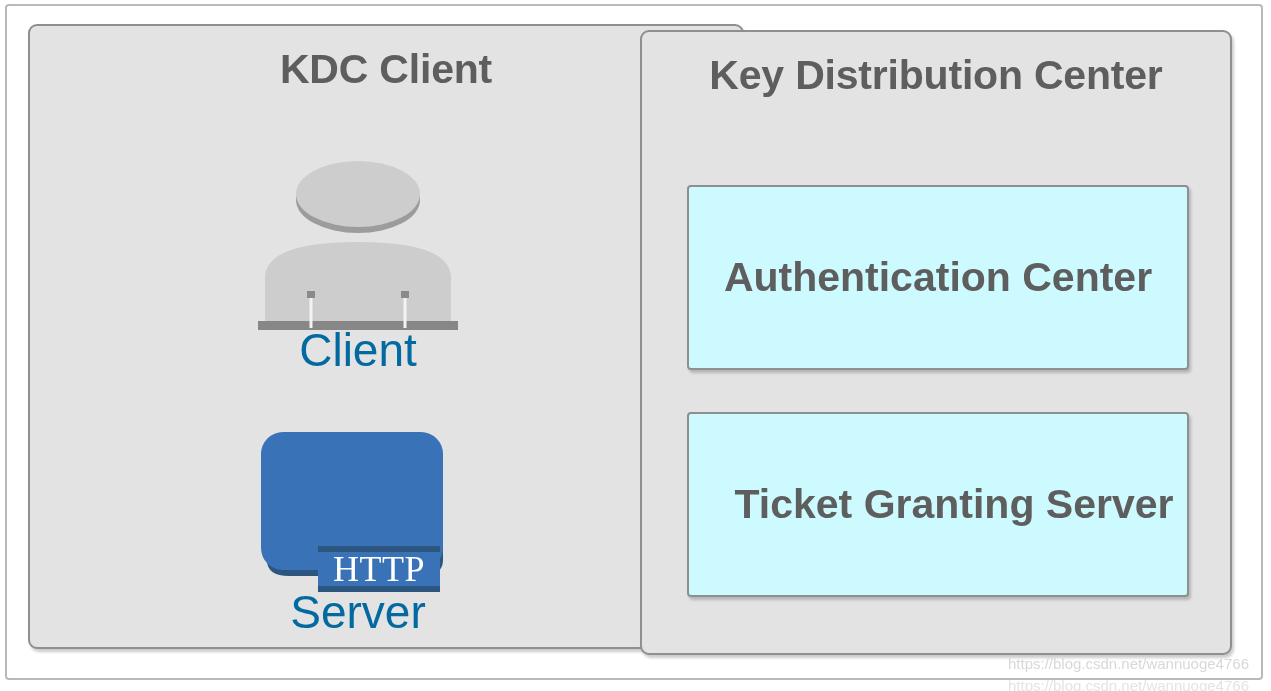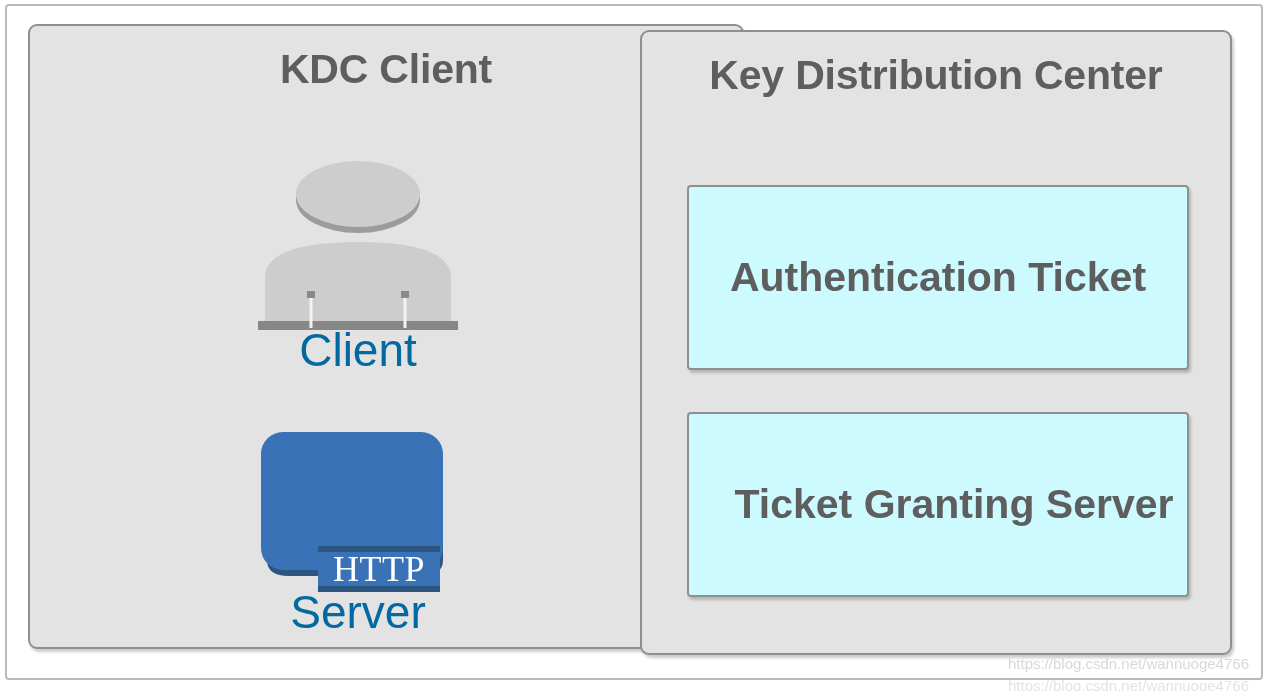--- a/index.html
+++ b/index.html
@@ -232,21 +232,21 @@
 
       <div class="server-label">Server</div>
     </div>
   </div>
 
   <div class="panel" id="panel-kdc">
 
     <div class="panel-title">Key Distribution Center</div>
 
     <div class="sub-box" id="box-auth-server">
-      <span>Authentication Ticket</span>
+      <span>Authentication Center</span>
     </div>
 
     <div class="sub-box" id="box-tgs-server">
       <span>Ticket Granting Server</span>
     </div>
   </div>
 
   <div class="watermark" id="watermark-primary">https://blog.csdn.net/wannuoge4766</div>
 
   <div class="watermark" id="watermark-secondary">https://blog.csdn.net/wannuoge4766</div>

